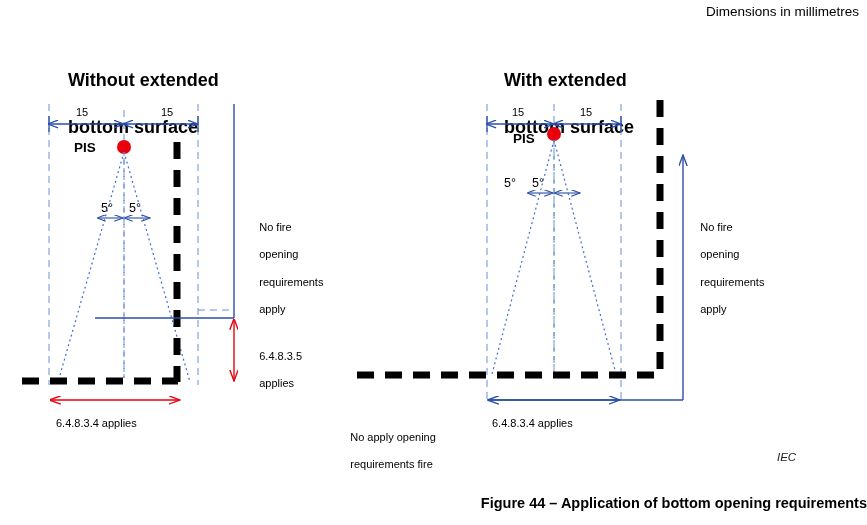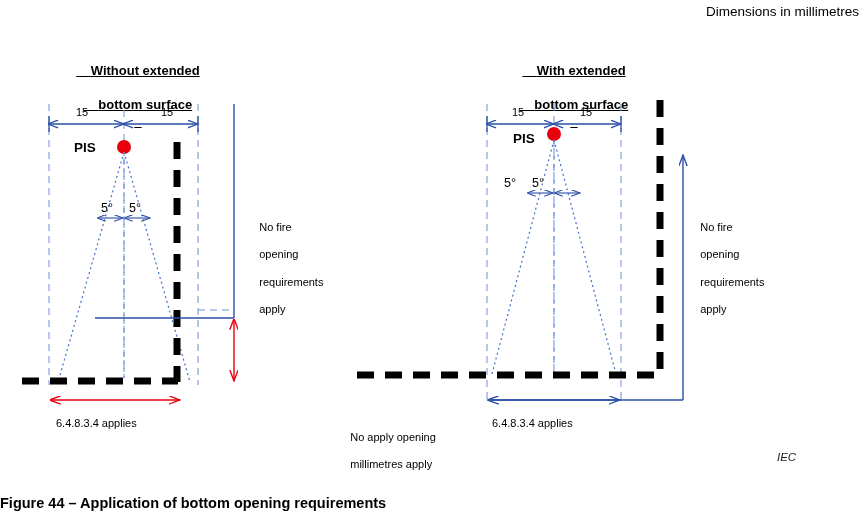--- a/index.html
+++ b/index.html
@@ -20,25 +20,24 @@
     color: #000000;
     white-space: pre;
     line-height: 1.25;
   }
   .dim-note {
     top: 4px;
     right: 8px;
     font-size: 13.5px;
   }
   .panel-title {
-    font-size: 13px;
+    font-size: 18px;
     font-weight: bold;
-    text-align: center;
+    text-align: left;
     line-height: 1.3;
-    text-decoration: underline;
   }
   .label {
     font-size: 11px;
   }
   .label-bold {
     font-size: 13.5px;
     font-weight: bold;
   }
   .small {
     font-size: 12.5px;
@@ -46,21 +45,21 @@
   .iec {
     font-size: 11.5px;
     font-style: italic;
     color: #222;
   }
   .figcap {
     position: absolute;
     left: 0;
     right: 0;
     bottom: 14px;
-    text-align: left;
+    text-align: right;
     font-size: 14.5px;
     font-weight: bold;
     color: #000;
   }
   svg.overlay {
     position: absolute;
     left: 0;
     top: 0;
     width: 867px;
     height: 525px;
@@ -86,20 +85,24 @@
   <div class="txt small" style="left:101px; top:201px;">5°</div>
   <div class="txt small" style="left:129px; top:201px;">5°</div>
 
   <div class="txt label" style="left:247px; top:207px;">
     <span>No fire</span><br>
     <span>opening</span><br>
     <span>requirements</span><br>
     <span>apply</span>
   </div>
 
+  <div class="txt label" style="left:247px; top:336px;">
+    <span>6.4.8.3.5</span><br>
+    <span>applies</span>
+  </div>
 
   <div class="txt label" style="left:56px; top:417px;">6.4.8.3.4 applies</div>
 
   <div class="txt panel-title" style="left:484px; top:46px; width:180px;">
     <span>With extended</span><br>
     <span>bottom surface</span>
   </div>
 
   <div class="txt label" style="left:512px; top:106px;">15</div>
   <div class="txt label" style="left:580px; top:106px;">15</div>
@@ -111,21 +114,21 @@
 
   <div class="txt label" style="left:688px; top:207px;">
     <span>No fire</span><br>
     <span>opening</span><br>
     <span>requirements</span><br>
     <span>apply</span>
   </div>
 
   <div class="txt label" style="left:338px; top:417px;">
     <span>No apply opening</span><br>
-    <span>millimetres apply</span>
+    <span>requirements fire</span>
   </div>
 
   <div class="txt label" style="left:492px; top:417px;">6.4.8.3.4 applies</div>
 
   <div class="txt iec" style="left:777px; top:450px;">IEC</div>
 
   <div class="figcap">Figure 44 – Application of bottom opening requirements</div>
 
   <svg class="overlay" viewBox="0 0 867 525">
     <defs>

